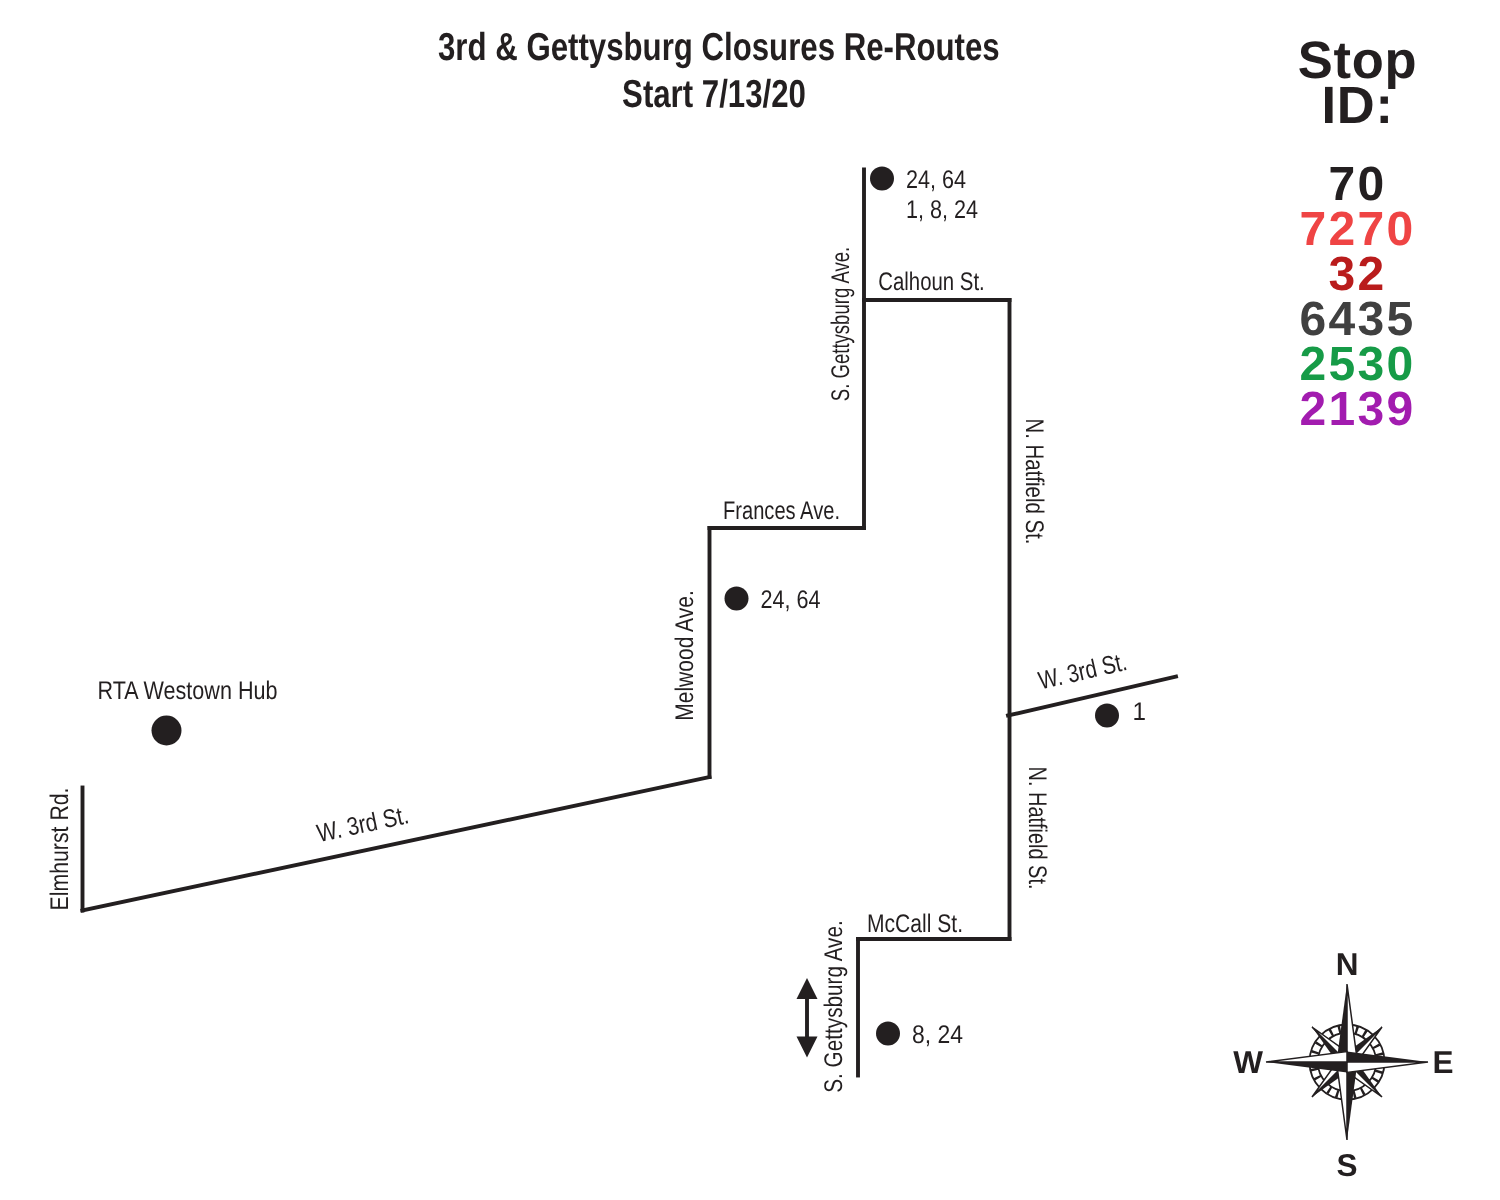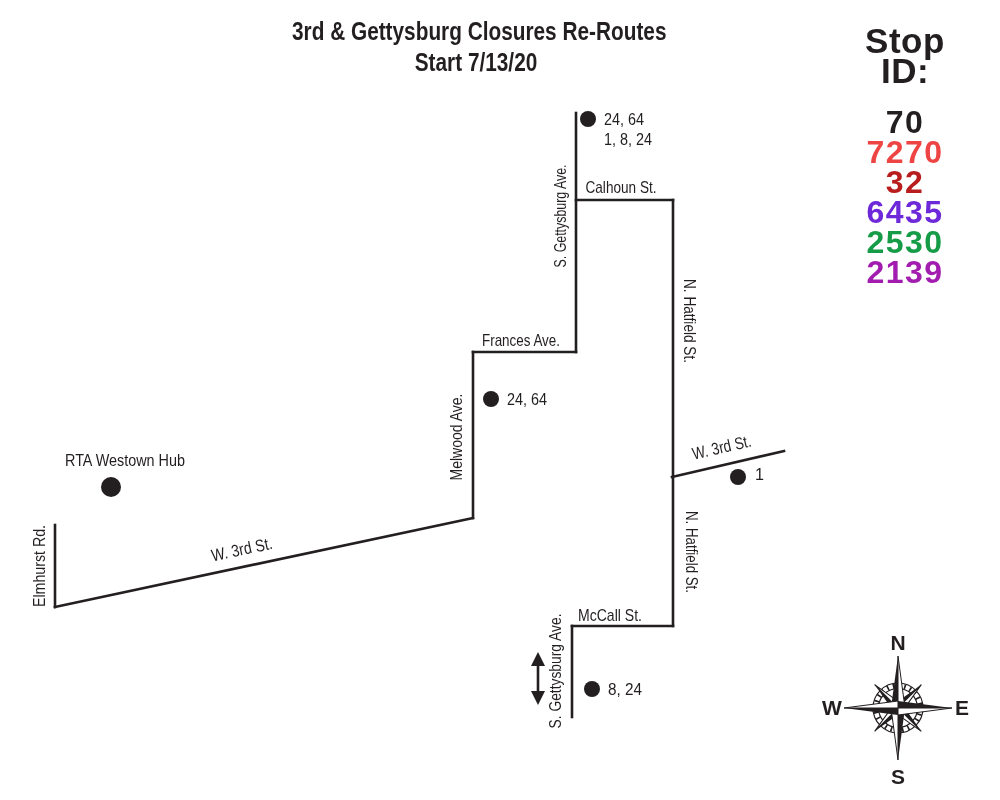--- a/index.html
+++ b/index.html
@@ -30,21 +30,21 @@
     <div>3rd &amp; Gettysburg Closures Re-Routes</div>
     <div>Start 7/13/20</div>
   </div>
 
   <div class="legend">
     <div class="legend-heading">Stop ID:</div>
     <div class="legend-ids">
         <div style="color: rgb(35, 31, 32);">70</div>
         <div style="color: #ef4444;">7270</div>
         <div style="color: #b91c1c;">32</div>
-        <div style="color: #6d28d9;">6435</div>
+        <div style="color: #404040;">6435</div>
         <div style="color: rgb(22, 155, 71);">2530</div>
         <div style="color: #a21caf;">2139</div>
       </div>
   </div>
 
   <svg id="map-svg" viewBox="0 0 1000 800">
       <polyline points="576,113 576,352" fill="none" stroke="#231f20" stroke-width="2.6" stroke-linecap="square"></polyline>
       <polyline points="576,200 673,200" fill="none" stroke="#231f20" stroke-width="2.6" stroke-linecap="square"></polyline>
       <polyline points="673,200 673,626" fill="none" stroke="#231f20" stroke-width="2.6" stroke-linecap="square"></polyline>
       <polyline points="473,352 576,352" fill="none" stroke="#231f20" stroke-width="2.6" stroke-linecap="square"></polyline>

